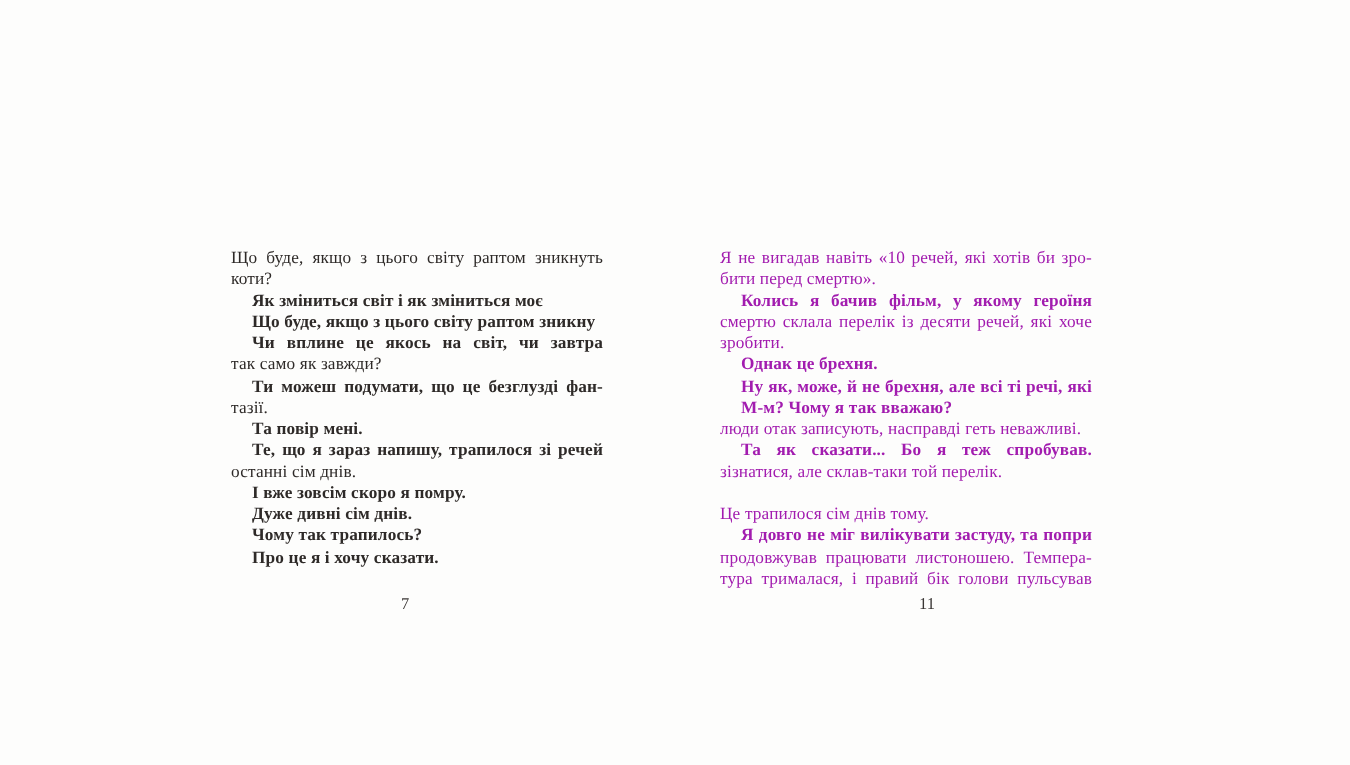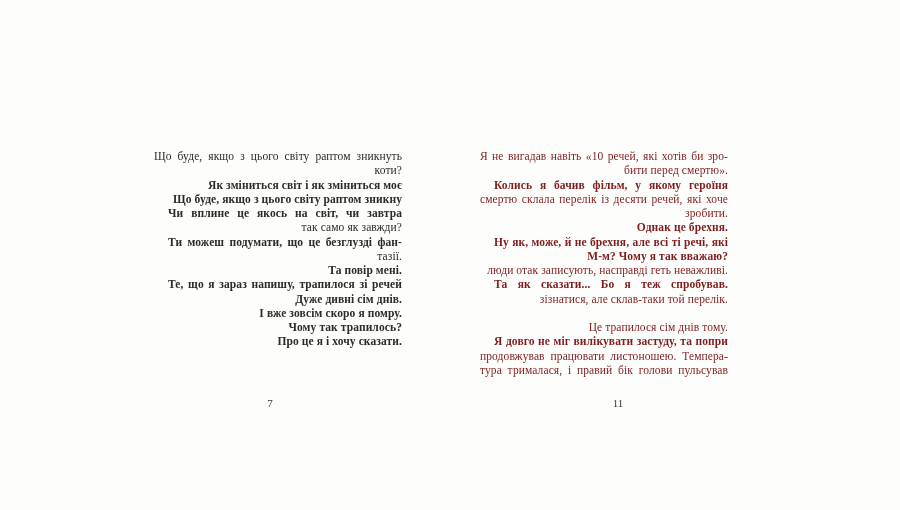--- a/index.html
+++ b/index.html
@@ -13,32 +13,32 @@
     overflow: hidden;
     background: #fdfdfc;
     font-family: "Liberation Serif", "DejaVu Serif", serif;
   }
   .spread {
     position: absolute;
     inset: 0;
   }
   .text-block {
     position: absolute;
-    top: 149px;
+    top: 165px;
     width: 248px;
     color: #2e2a28;
   }
   .text-block.left  { left: 154px; }
   .text-block.right { left: 480px; }
   .line {
     height: 14.25px;
     overflow: hidden;
     font-size: 11.5px;
     line-height: 14.25px;
-    text-align: right;
+    text-align: left;
     letter-spacing: 0.1px;
   }
   .line.just {
     text-align: justify;
     text-align-last: justify;
   }
   .line.indent {
     text-indent: 14px;
     font-weight: bold;
   }
@@ -63,29 +63,30 @@
       <div class="line just">Що буде, якщо з цього світу раптом зникнуть</div>
       <div class="line">коти?</div>
       <div class="line indent">Як зміниться світ і як зміниться моє життя?</div>
       <div class="line indent">Що буде, якщо з цього світу раптом зникну я?</div>
       <div class="line indent just">Чи вплине це якось на світ, чи завтра настане</div>
       <div class="line">так само як завжди?</div>
       <div class="line indent just">Ти можеш подумати, що це безглузді фан-</div>
       <div class="line">тазії.</div>
       <div class="line indent">Та повір мені.</div>
       <div class="line indent just">Те, що я зараз напишу, трапилося зі речей за</div>
+      <div class="line">останні сім днів.</div>
+      <div class="line indent">І вже зовсім скоро я помру.</div>
       <div class="line indent">Дуже дивні сім днів.</div>
-      <div class="line indent">І вже зовсім скоро я помру.</div>
       <div class="line indent">Чому так трапилось?</div>
       <div class="line indent">Про це я і хочу сказати.</div>
     </section>
 
   <div class="page-number left">7</div>
 
-  <section class="text-block right" id="right-lines" style="color: #7f1d1d;">
+  <section class="text-block right" id="right-lines" style="color: #a21caf;">
       <div class="line just">Я не вигадав навіть «10 речей, які хотів би зро-</div>
       <div class="line">бити перед смертю».</div>
       <div class="line indent just">Колись я бачив фільм, у якому героїня перед</div>
       <div class="line just">смертю склала перелік із десяти речей, які хоче</div>
       <div class="line">зробити.</div>
       <div class="line indent">Однак це брехня.</div>
       <div class="line indent just">Ну як, може, й не брехня, але всі ті речі, які</div>
       <div class="line indent">М-м? Чому я так вважаю?</div>
       <div class="line">люди отак записують, насправді геть неважливі.</div>
       <div class="line indent just">Та як сказати... Бо я теж спробував. Соромно</div>

